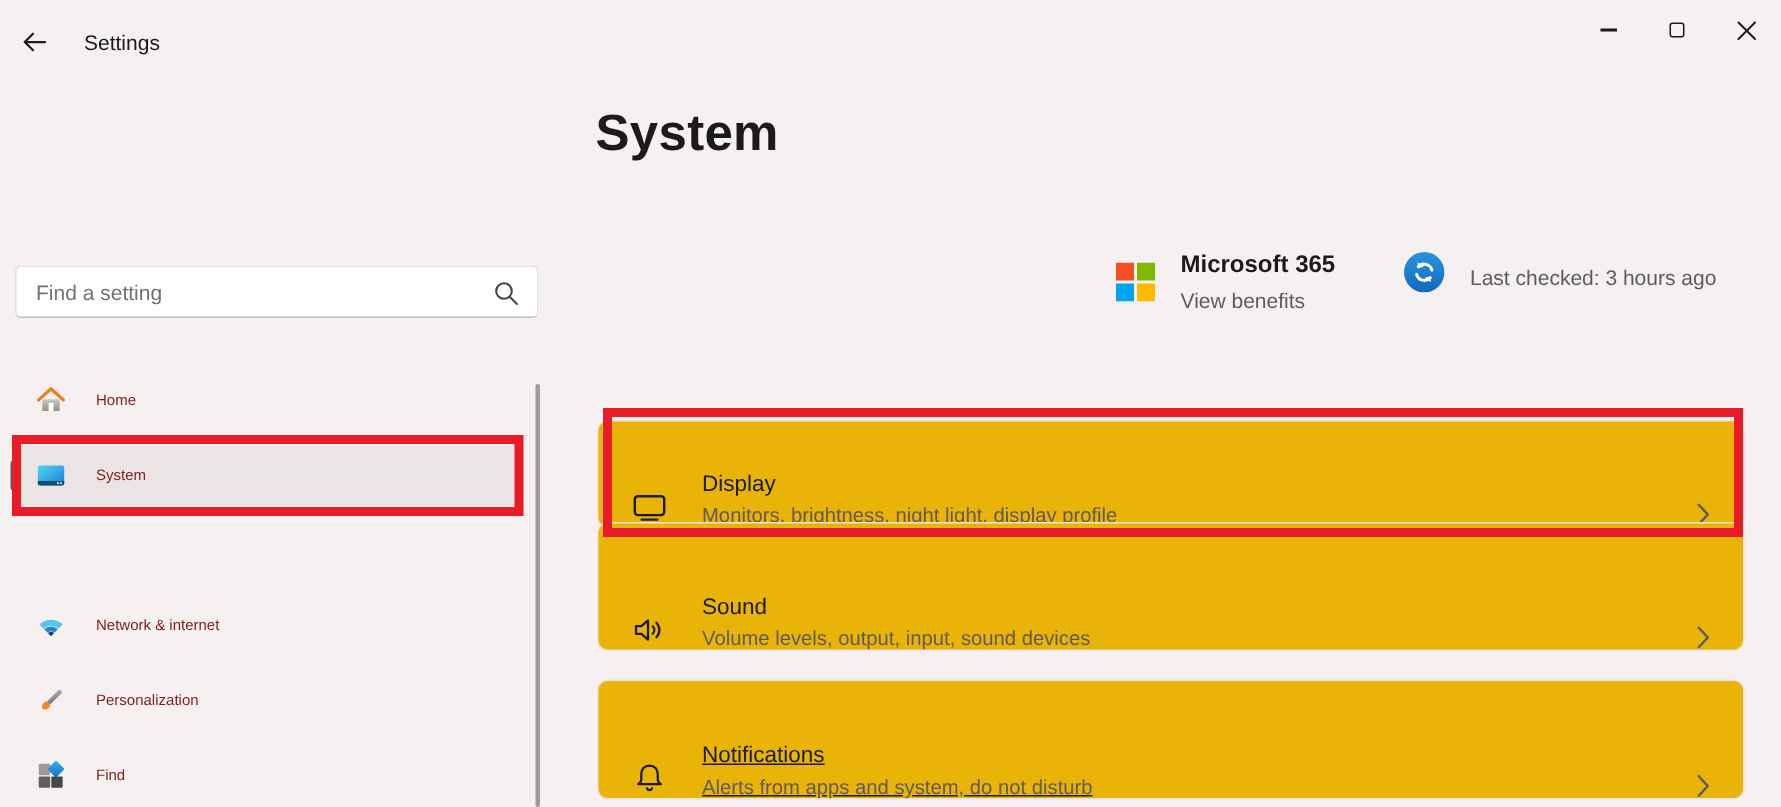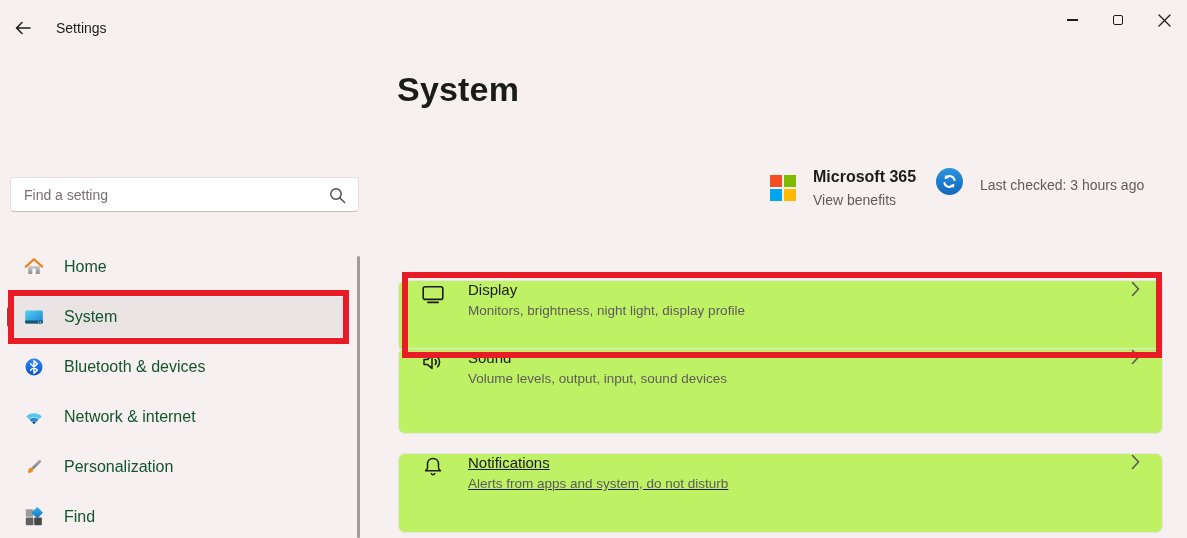--- a/index.html
+++ b/index.html
@@ -45,48 +45,48 @@
   }
   .search-box input::placeholder { color: #767170; opacity: 1; }
   .search-box .search-ic { position: absolute; right: 12px; top: 9px; }
 
   .nav-item {
     position: absolute; left: 10px; width: 337px; height: 40px;
     border-radius: 5px; display: flex; align-items: center; cursor: pointer;
   }
   .nav-item.selected { background: #eae5e4; }
   .nav-item .nav-ic { width: 20px; height: 20px; margin-left: 14px; flex: 0 0 auto; }
-  .nav-item .nav-label { margin-left: 20px; font-size: 16px; color: #14532d; }
+  .nav-item .nav-label { margin-left: 20px; font-size: 10px; color: #7f1d1d; }
   .accent-pill {
     position: absolute; left: 7px; width: 4px; height: 20px; border-radius: 2px;
     background: #4a5f6a;
   }
 
   .scrollbar {
     position: absolute; left: 357px; top: 256px; width: 2.5px; height: 282px;
     background: #9f9b9a; border-radius: 2px; cursor: pointer;
   }
 
   
   .main-heading {
     position: absolute; left: 397px; top: 70px;
     font-size: 34px; font-weight: 600; letter-spacing: 0.2px; color: #1b1b1b;
   }
   .hero-card { position: absolute; top: 168px; display: flex; align-items: center; cursor: pointer; }
   .hero-card .hero-ic { flex: 0 0 auto; }
   .hero-text { margin-left: 17px; }
   .hero-title { font-size: 16px; font-weight: 700; color: #1b1b1b; }
   .hero-sub { font-size: 14px; color: #5f5b5b; margin-top: 6px; }
-  .hero-ms { left: 770px; }
+  .hero-ms { left: 744px; }
   .hero-wu { left: 936px; }
 
   .setting-row {
     position: absolute; left: 398px; width: 765px;
-    background: #bef264; border: 1px solid #e8e4e3; border-radius: 7px;
-    display: flex; align-items: flex-start; cursor: pointer;
+    background: #eab308; border: 1px solid #e8e4e3; border-radius: 7px;
+    display: flex; align-items: flex-end; cursor: pointer;
   }
   .row-display { top: 280px; height: 72px; }
   .row-sound { top: 348px; height: 86px; }
   .row-notif { top: 453px; height: 80px; text-decoration: underline; }
   .setting-row .row-ic { width: 26px; height: 26px; margin-left: 21px; flex: 0 0 auto; }
   .row-text { margin-left: 22px; flex: 1 1 auto; }
   .row-title { font-size: 15px; color: #1b1b1b; }
   .row-sub { font-size: 13.5px; color: #5f5b5b; margin-top: 5px; }
   .row-chevron { margin-right: 22px; flex: 0 0 auto; display: flex; align-items: center; }
 
@@ -171,35 +171,20 @@
           <rect x="1.2" y="3.4" width="17.6" height="13.2" rx="1.4" fill="url(#g-sys)"></rect>
           <path d="M1.2 13.6 H18.8 V15.2 A1.4 1.4 0 0 1 17.4 16.6 H2.6 A1.4 1.4 0 0 1 1.2 15.2 Z" fill="#17516f"></path>
           <circle cx="14.6" cy="15.1" r="0.7" fill="#bfeaf7"></circle>
             <circle cx="16.6" cy="15.1" r="0.7" fill="#bfeaf7"></circle>
         </svg>
       </span>
       <span class="nav-label">System</span>
     </div>
     <div class="accent-pill" style="top:307px"></div>
 
-    <div class="nav-item" style="top:347px">
-      <span class="nav-ic">
-        <svg width="20" height="20" viewBox="0 0 20 20">
-          <defs>
-              <linearGradient id="g-bt" x1="0" y1="0" x2="0" y2="1">
-            <stop offset="0" stop-color="#2e86f5"></stop>
-                <stop offset="1" stop-color="#0a53cf"></stop>
-              </linearGradient>
-            </defs>
-          <rect x="1.5" y="1.5" width="17" height="17" rx="8.5" fill="url(#g-bt)"></rect>
-          <path d="M6.6 6.8 L13.4 13.2 L10 16.2 L10 3.8 L13.4 6.8 L6.6 13.2" stroke="#ffffff" stroke-width="1.5" fill="none" stroke-linecap="round" stroke-linejoin="round"></path>
-        </svg>
-      </span>
-      <span class="nav-label">Bluetooth &amp; devices</span>
-    </div>
 
     <div class="nav-item" style="top:447px">
       <span class="nav-ic">
         <svg width="20" height="20" viewBox="0 0 20 20">
           <defs>
               <linearGradient id="g-brush" x1="0" y1="0" x2="1" y2="1">
             <stop offset="0" stop-color="#b9b9bd"></stop>
                 <stop offset="1" stop-color="#6e6e74"></stop>
               </linearGradient>
             </defs>

